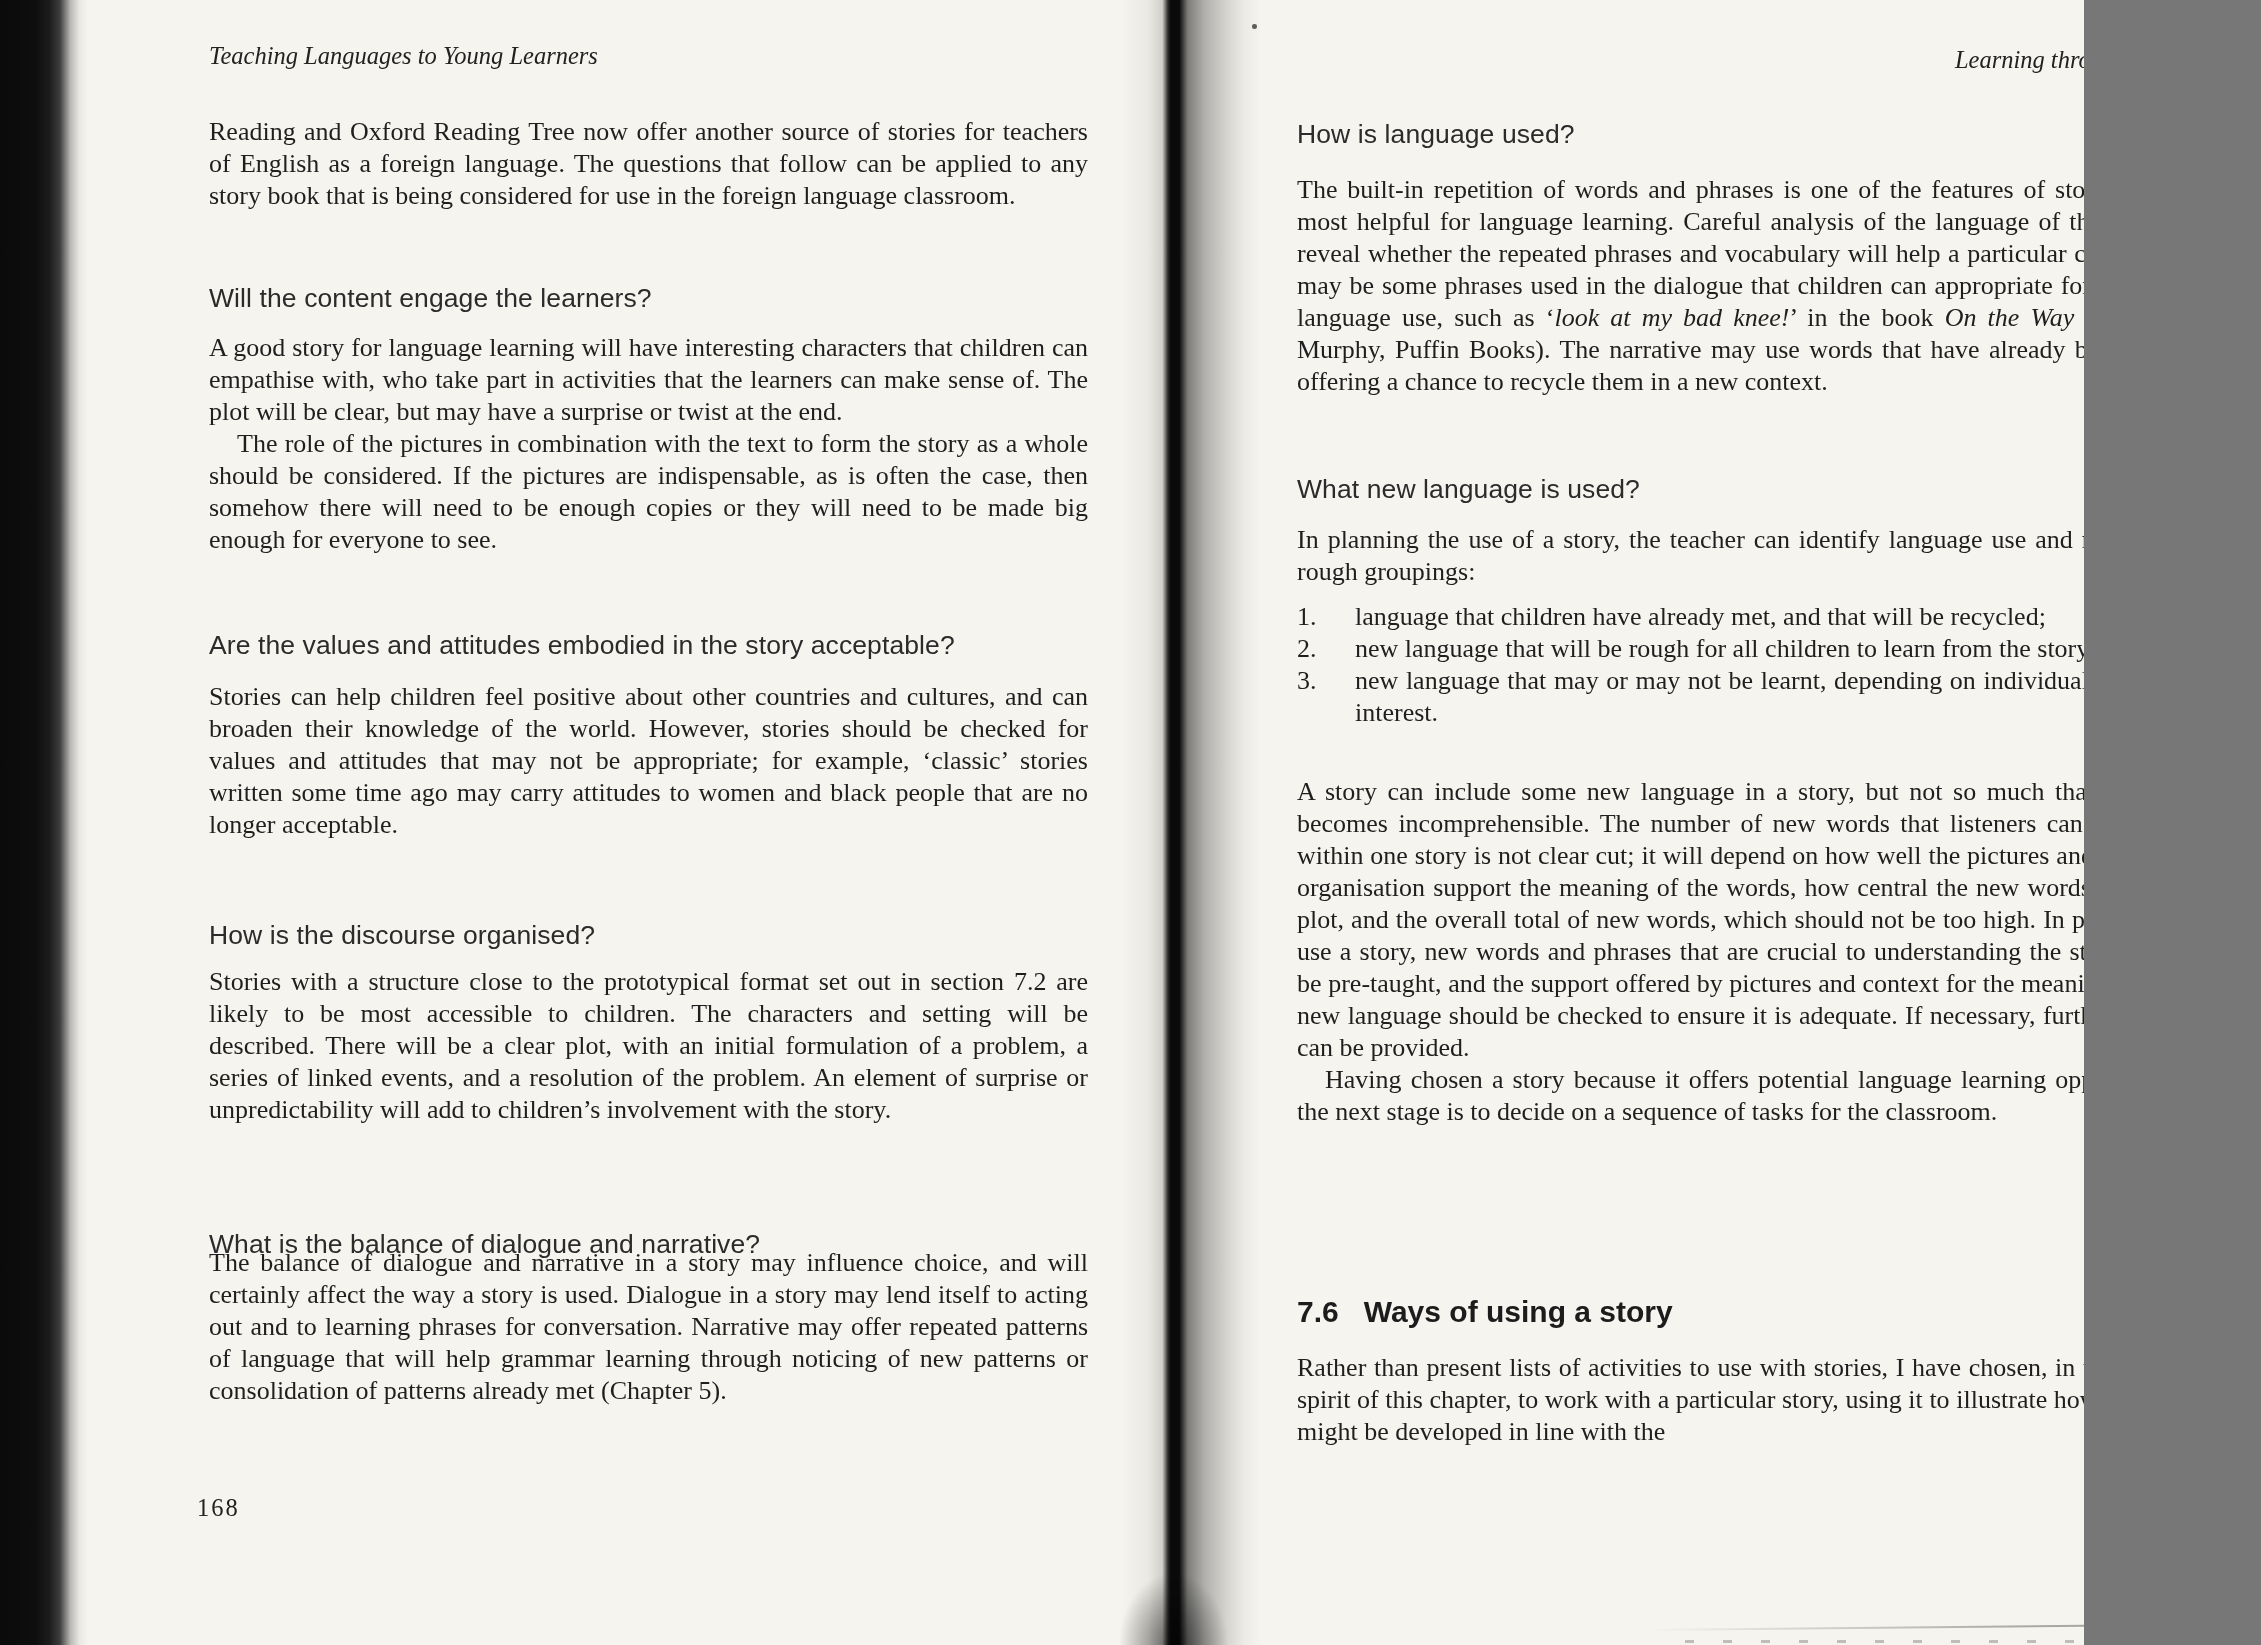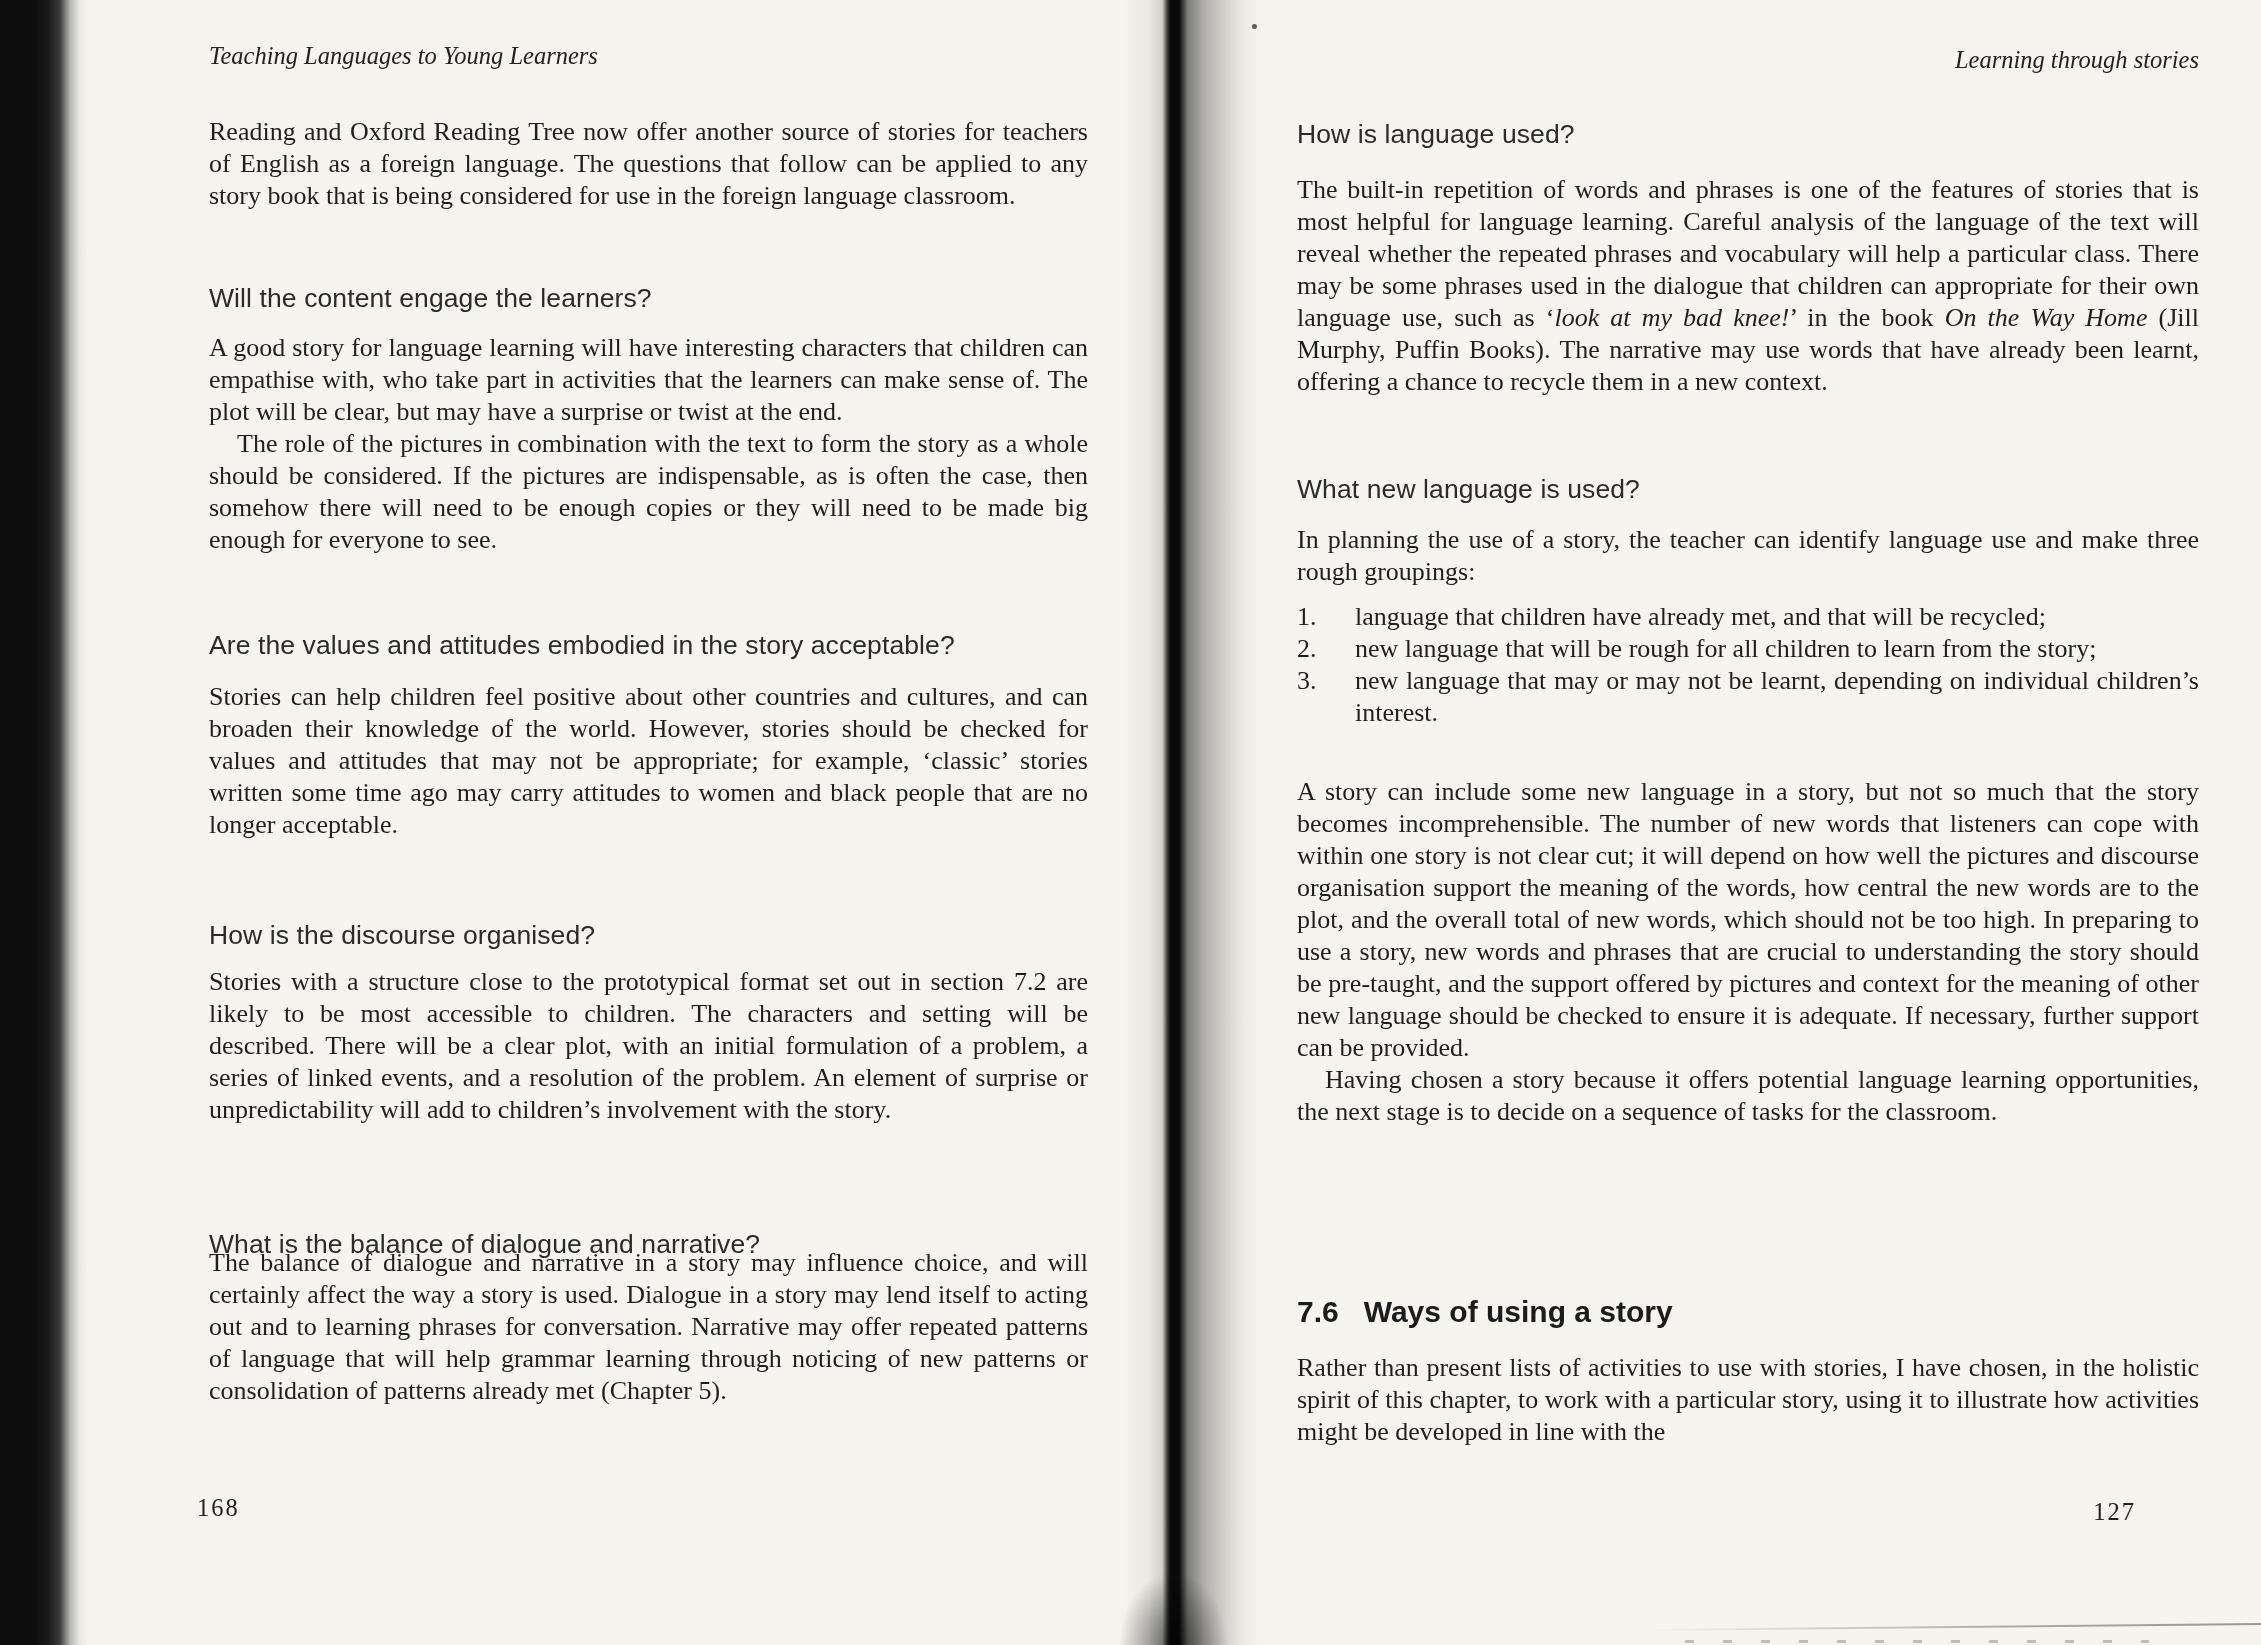--- a/index.html
+++ b/index.html
@@ -1,17 +1,17 @@
 <!DOCTYPE html>
 <html style="font-size:10.6px"><head>
 <meta charset="utf-8">
 <style>
   html,body{margin:0;padding:0;background:#777;}
   .canvas{
-    position:relative;width:2261px;height:1646px;overflow:hidden;
+    position:relative;width:2084px;height:1646px;overflow:hidden;
     background:#f5f4ee;
     font-family:"Liberation Serif","DejaVu Serif",serif;
     color:#1f1f1f;
   }
   
   .edge-left{
     position:absolute;left:0;top:0;bottom:0;width:88px;
     background:linear-gradient(90deg,#0b0b0b 0%,#0e0e0e 40%,#1c1c1c 56%,
       #3d3d3d 68%,rgba(110,110,110,.45) 80%,rgba(170,170,170,.18) 90%,rgba(220,220,220,0) 100%);
   }

